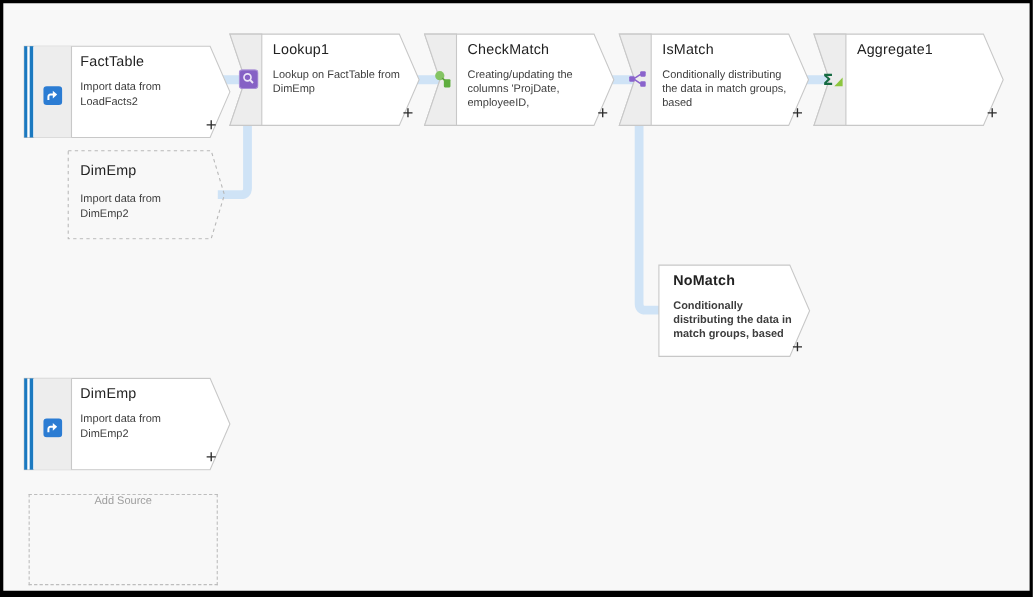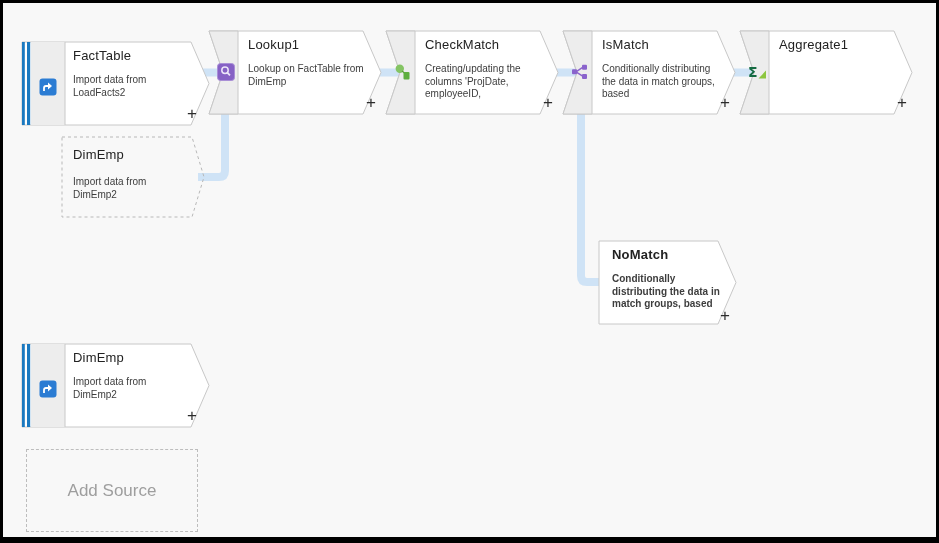--- a/index.html
+++ b/index.html
@@ -17,22 +17,22 @@
   .desc{margin-top:11px;font-size:10px;line-height:1.25;color:#3d3d3d;}
   .gho .desc{margin-top:14px;}
   .plus{position:absolute;font-size:17px;font-weight:300;color:#2b2b2b;cursor:pointer;line-height:17px;}
   .src .plus{left:166px;top:64px;}
   .trn .plus{left:158px;top:64px;}
   .out .plus{left:122px;top:67px;}
   .nicon{position:absolute;width:18px;height:18px;}
   .src .nicon{left:18px;top:37px;}
   .trn .nicon{left:9px;top:33px;}
   .addsource{position:absolute;left:23px;top:446px;width:172px;height:83px;box-sizing:border-box;
-             border:1px dashed #bdbdbd;display:flex;align-items:center;justify-content:center;
-             color:#9e9e9e;font-size:17px;cursor:pointer;}
+             border:1px dashed #bdbdbd;display:flex;justify-content:center;
+             color:#9e9e9e;font-size:10px;cursor:pointer;}
 </style>
 </head>
 <body>
 
 <div class="frame">
 
   <svg class="connectors" width="939" height="543">
     <g fill="none" stroke="#cfe3f6" stroke-width="8">
       <path d="M196,69.5 L222,69.5"></path>
       <path d="M370,69.5 L398,69.5"></path>

